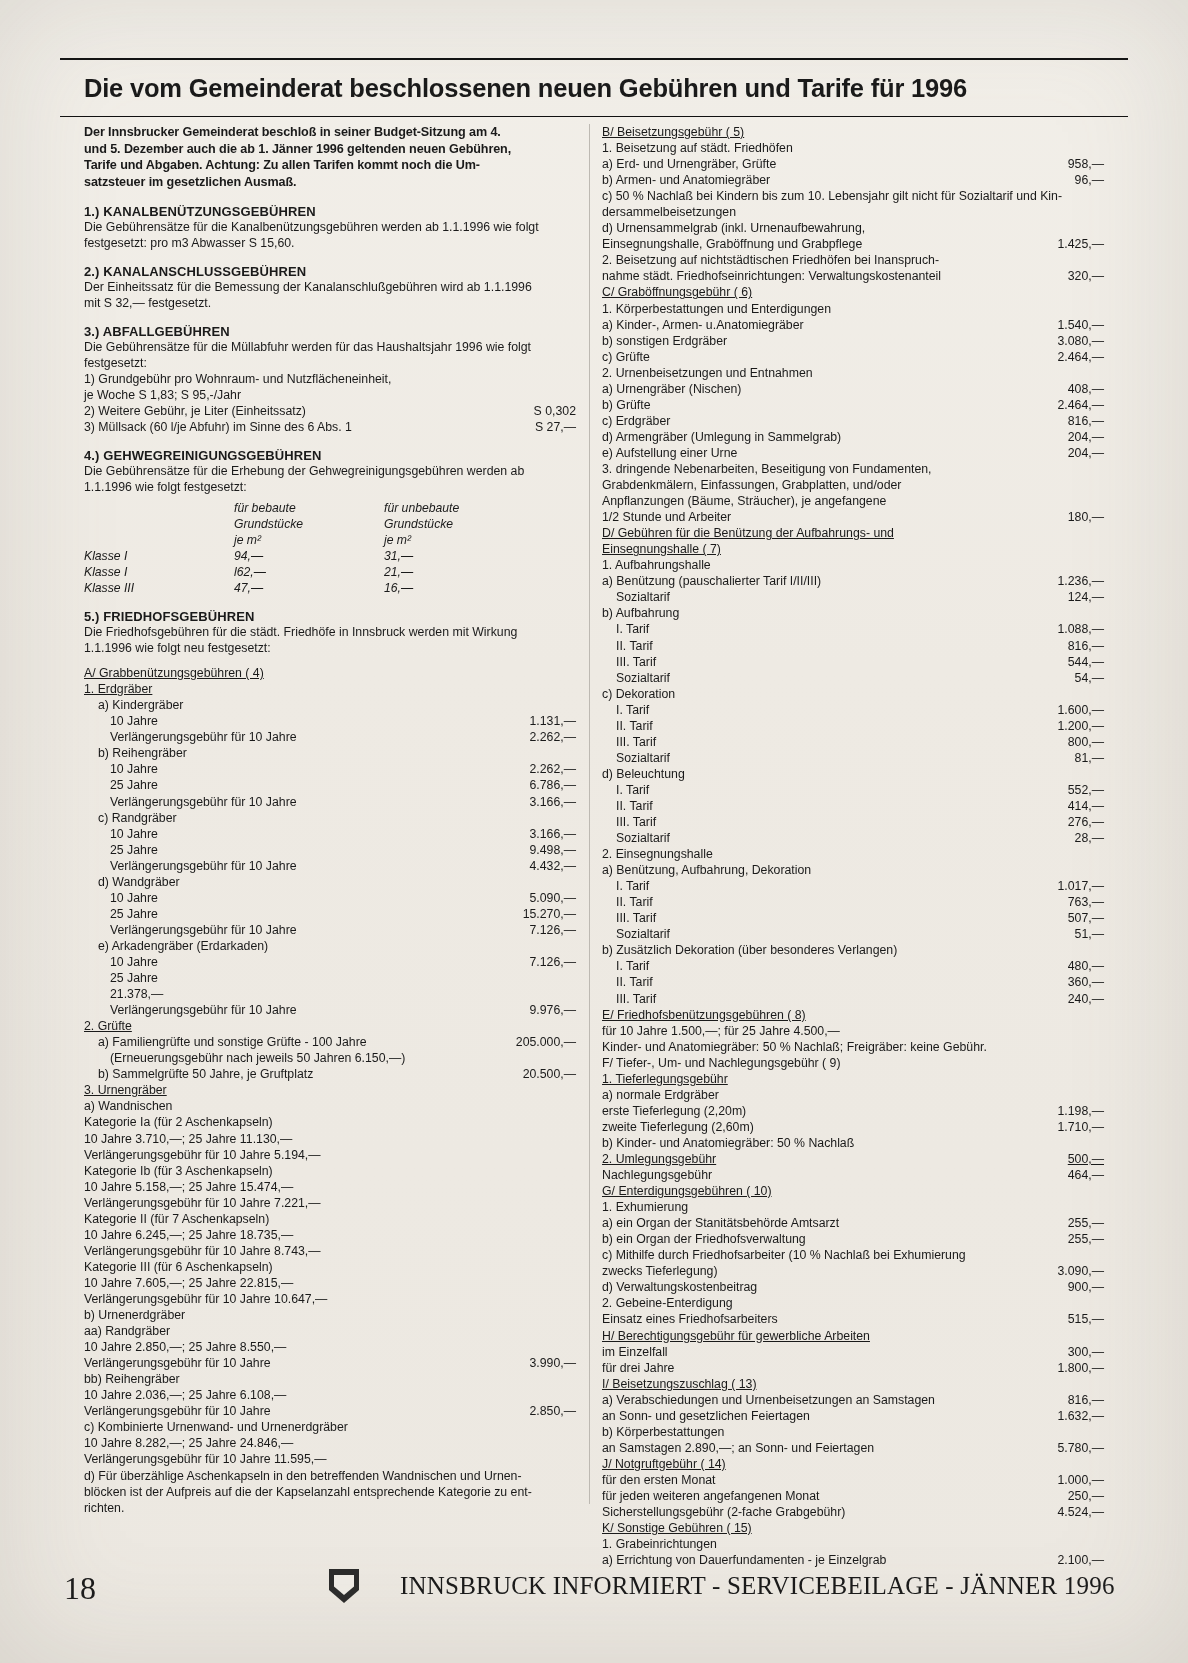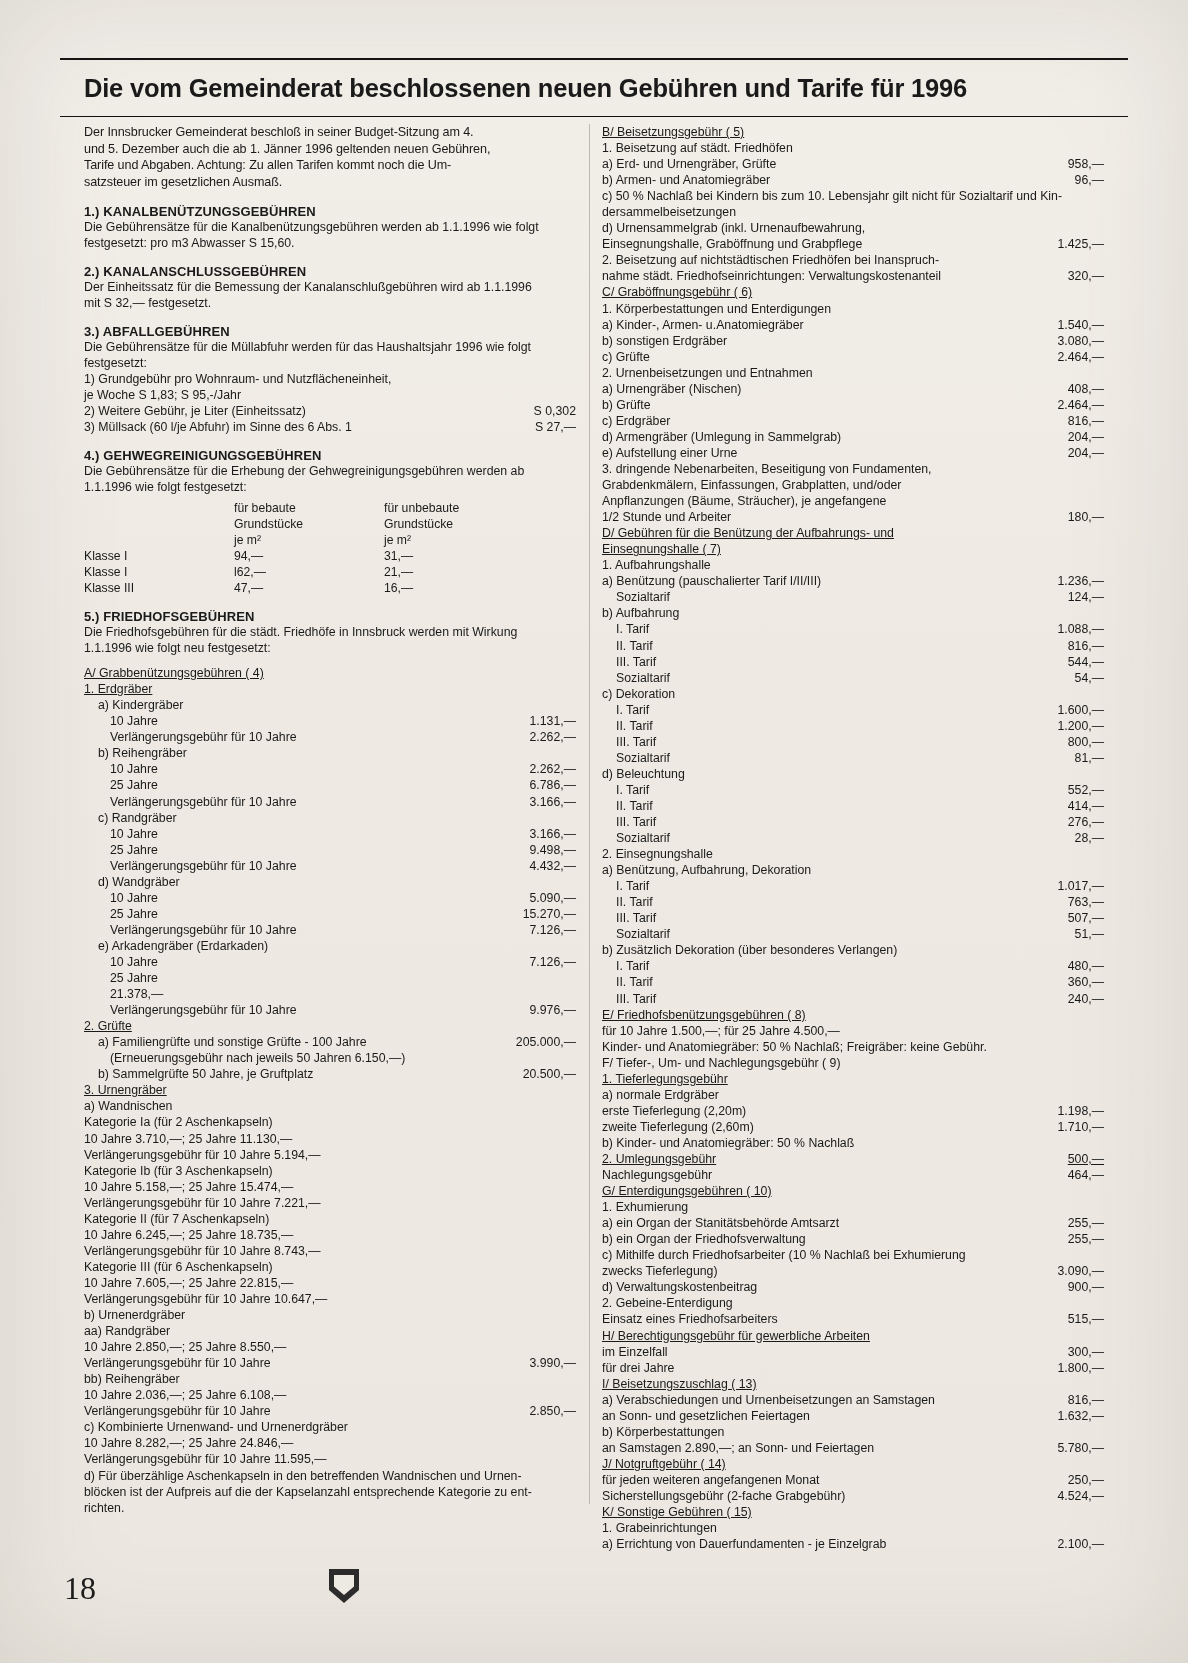--- a/index.html
+++ b/index.html
@@ -33,37 +33,37 @@
   }
   .cols{
     position:absolute;left:24px;top:66px;width:1020px;
   }
   .colL{position:absolute;left:0;top:0;width:492px;}
   .colR{position:absolute;left:518px;top:0;width:502px;}
   .vline{
     position:absolute;left:505px;top:0;width:1px;height:1380px;background:#bdb9b2;
   }
   .intro{
-    font-size:12.6px;font-weight:normal;line-height:1.33;letter-spacing:-0.1px;
+    font-size:12.6px;font-weight:bold;line-height:1.33;letter-spacing:-0.1px;
   }
   .h2{
     font-size:13px;font-weight:bold;margin-top:13px;letter-spacing:0.1px;
   }
   .t{font-size:12.3px;line-height:1.305;}
   .u{text-decoration:underline;}
   .row{display:flex;justify-content:space-between;font-size:12.3px;line-height:1.305;}
   .row .lbl{flex:1 1 auto;padding-right:8px;}
   .row .val{flex:0 0 auto;text-align:right;white-space:nowrap;}
   .indent1{padding-left:14px;align-items:flex-end;}
   .indent2{padding-left:26px;justify-content:flex-end;}
   .gap{height:9px;}
 
   
   .ktab{font-size:12.2px;line-height:1.32;margin-top:4px;}
-  .ktab .hr{display:flex;}
+  .ktab .hr{display:flex;font-style:italic;}
   .ktab .c1{width:150px;}
   .ktab .c2{width:150px;}
   .ktab .c3{width:160px;}
 
   
   .footer{
     position:absolute;left:60px;top:1566px;width:1068px;height:46px;
   }
   .pagenum{
     position:absolute;left:4px;top:4px;font-family:"Liberation Serif", serif;
@@ -528,20 +528,24 @@
             </div>
             <div class="t">b) Körperbestattungen</div>
             <div class="row">
               <span class="lbl">an Samstagen 2.890,—; an Sonn- und Feiertagen</span>
               <span class="val">5.780,—</span>
             </div>
           </div>
         <div class="t u">J/ Notgruftgebühr ( 14)</div>
         <div id="list-RJ">
             <div class="row">
+              <span class="lbl">für den ersten Monat</span>
+              <span class="val">1.000,—</span>
+            </div>
+            <div class="row">
               <span class="lbl">für jeden weiteren angefangenen Monat</span>
               <span class="val">250,—</span>
             </div>
             <div class="row">
               <span class="lbl">Sicherstellungsgebühr (2-fache Grabgebühr)</span>
               <span class="val">4.524,—</span>
             </div>
           </div>
         <div class="t u">K/ Sonstige Gebühren ( 15)</div>
         <div id="list-RK">
@@ -554,15 +558,16 @@
       </div>
     </div>
   </div>
 
   <div class="footer">
     <div class="pagenum">18</div>
     <div class="fcrest">
       <div class="shield"></div>
       <div class="inner"></div>
     </div>
+    <div class="ftitle">INNSBRUCK INFORMIERT - SERVICEBEILAGE - JÄNNER 1996</div>
   </div>
   <div class="shadow"></div>
 </div>
 
 </body></html>

